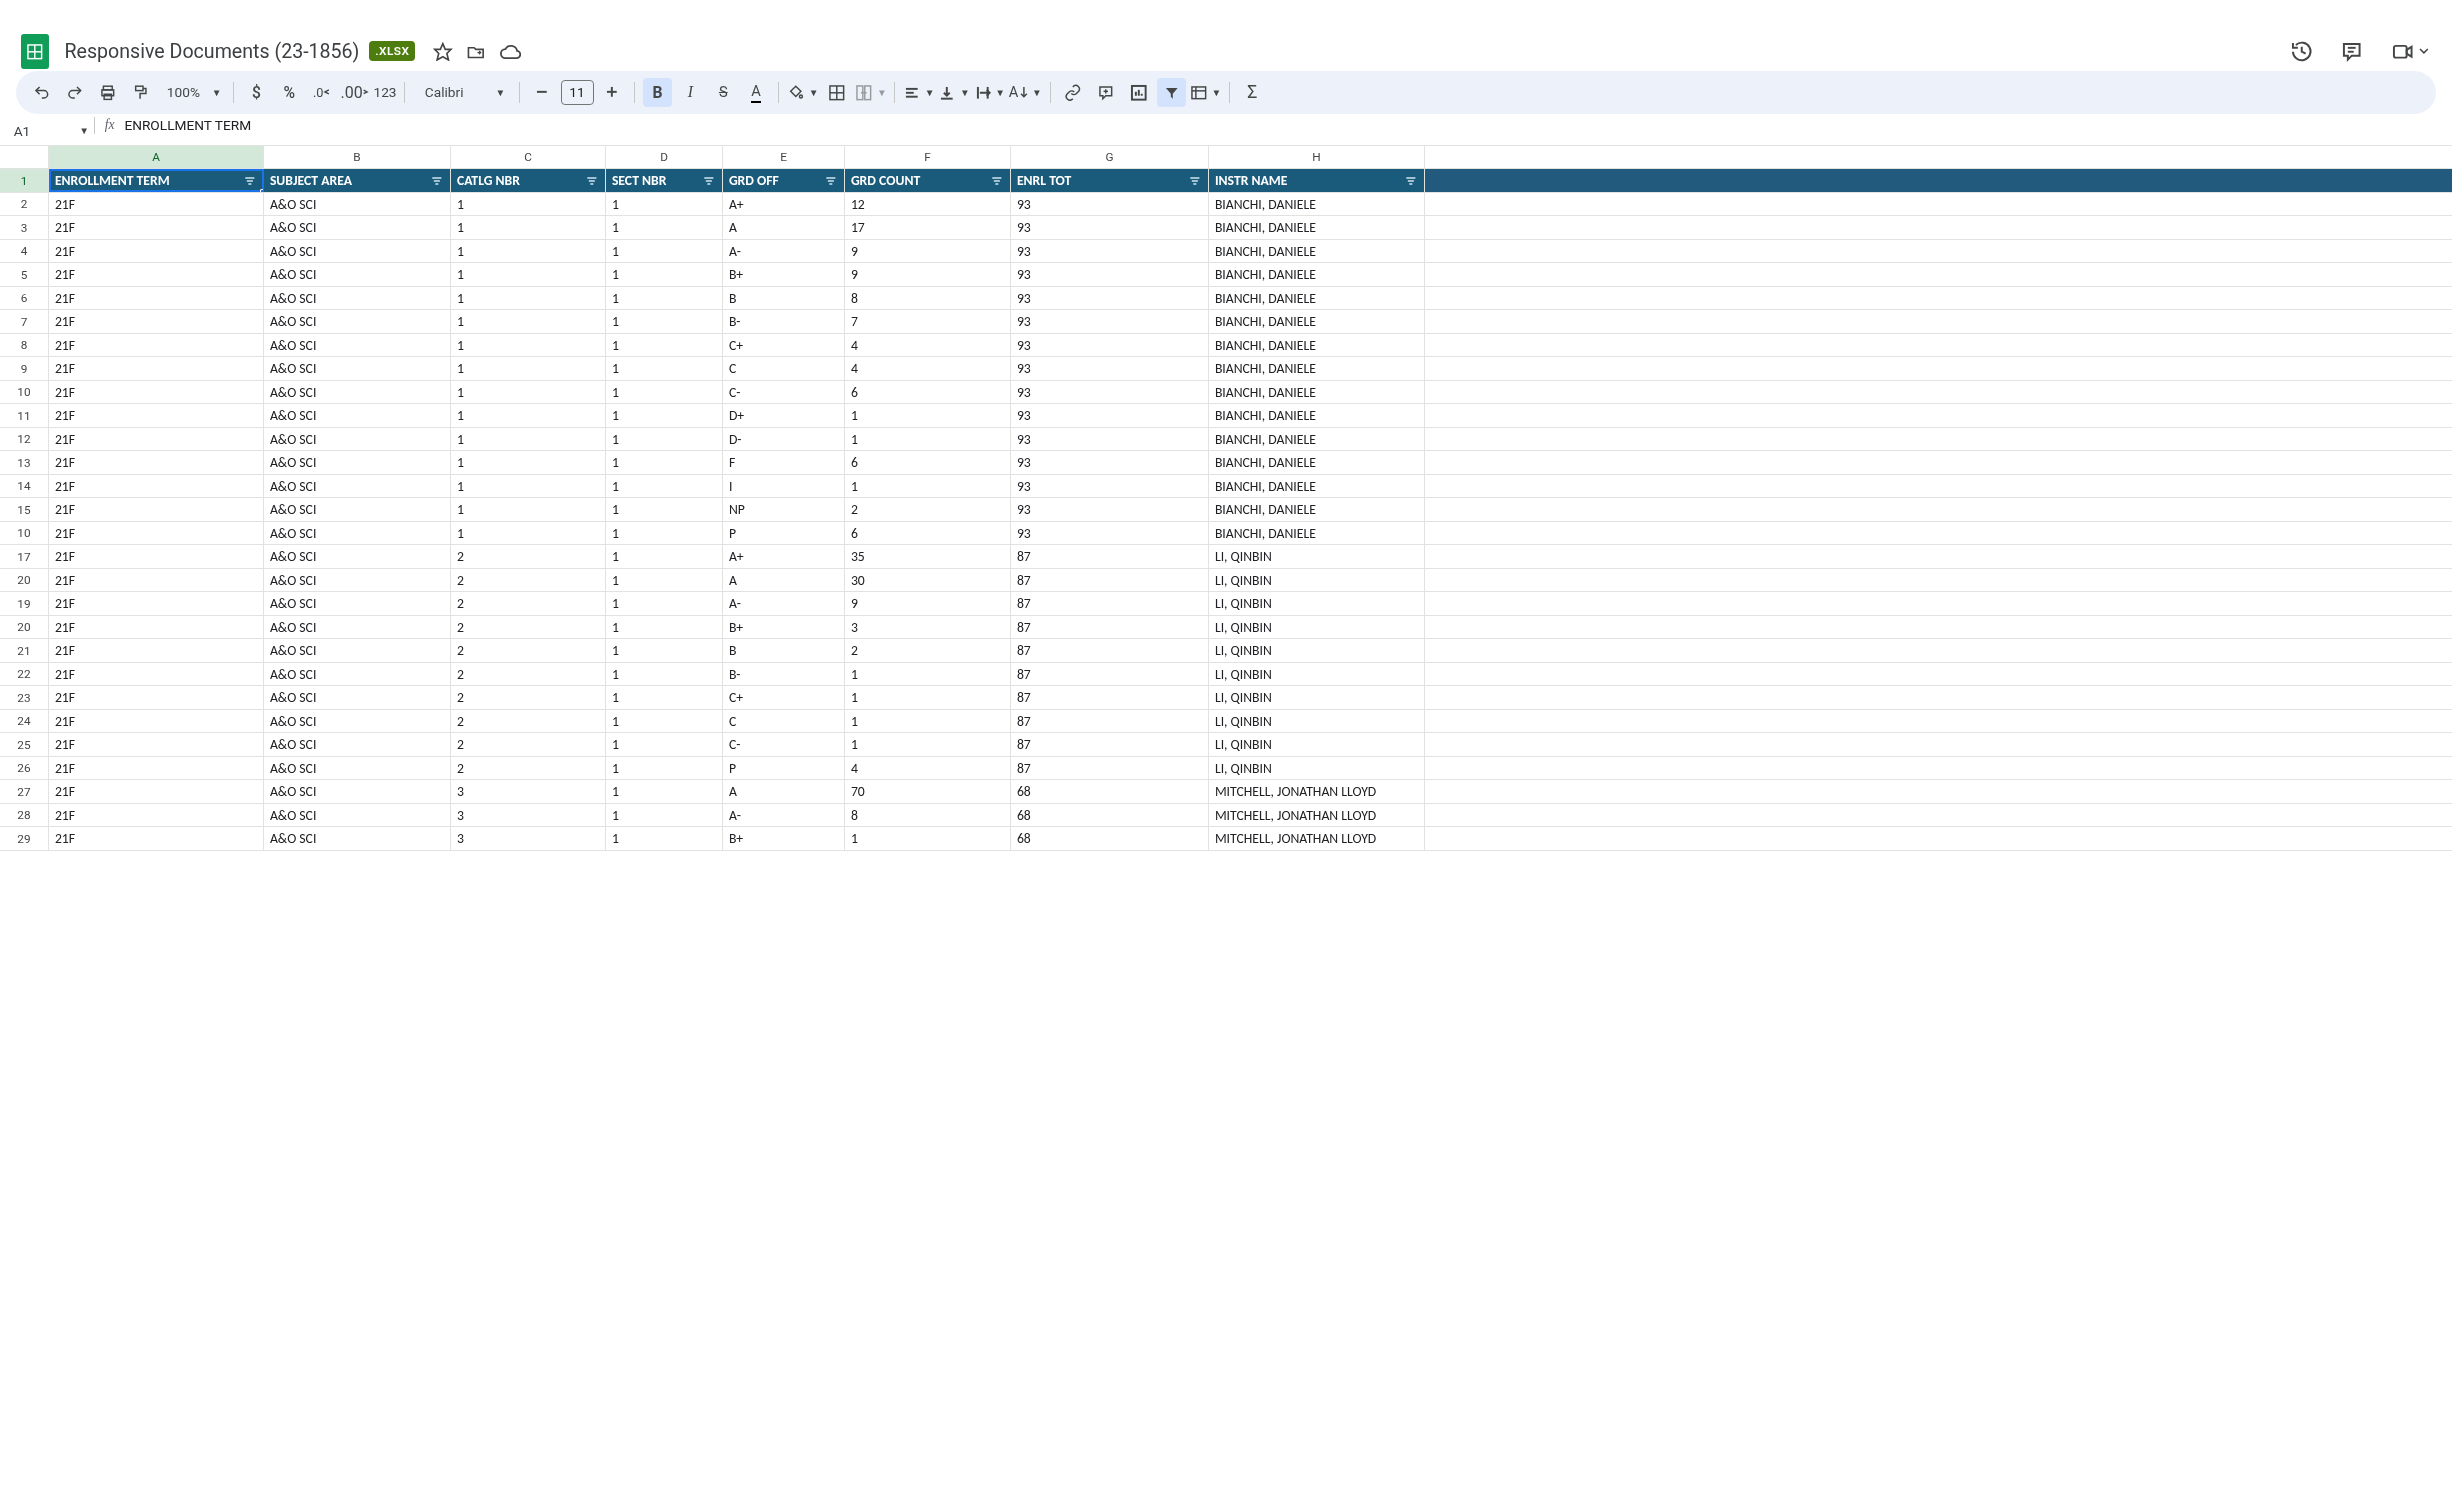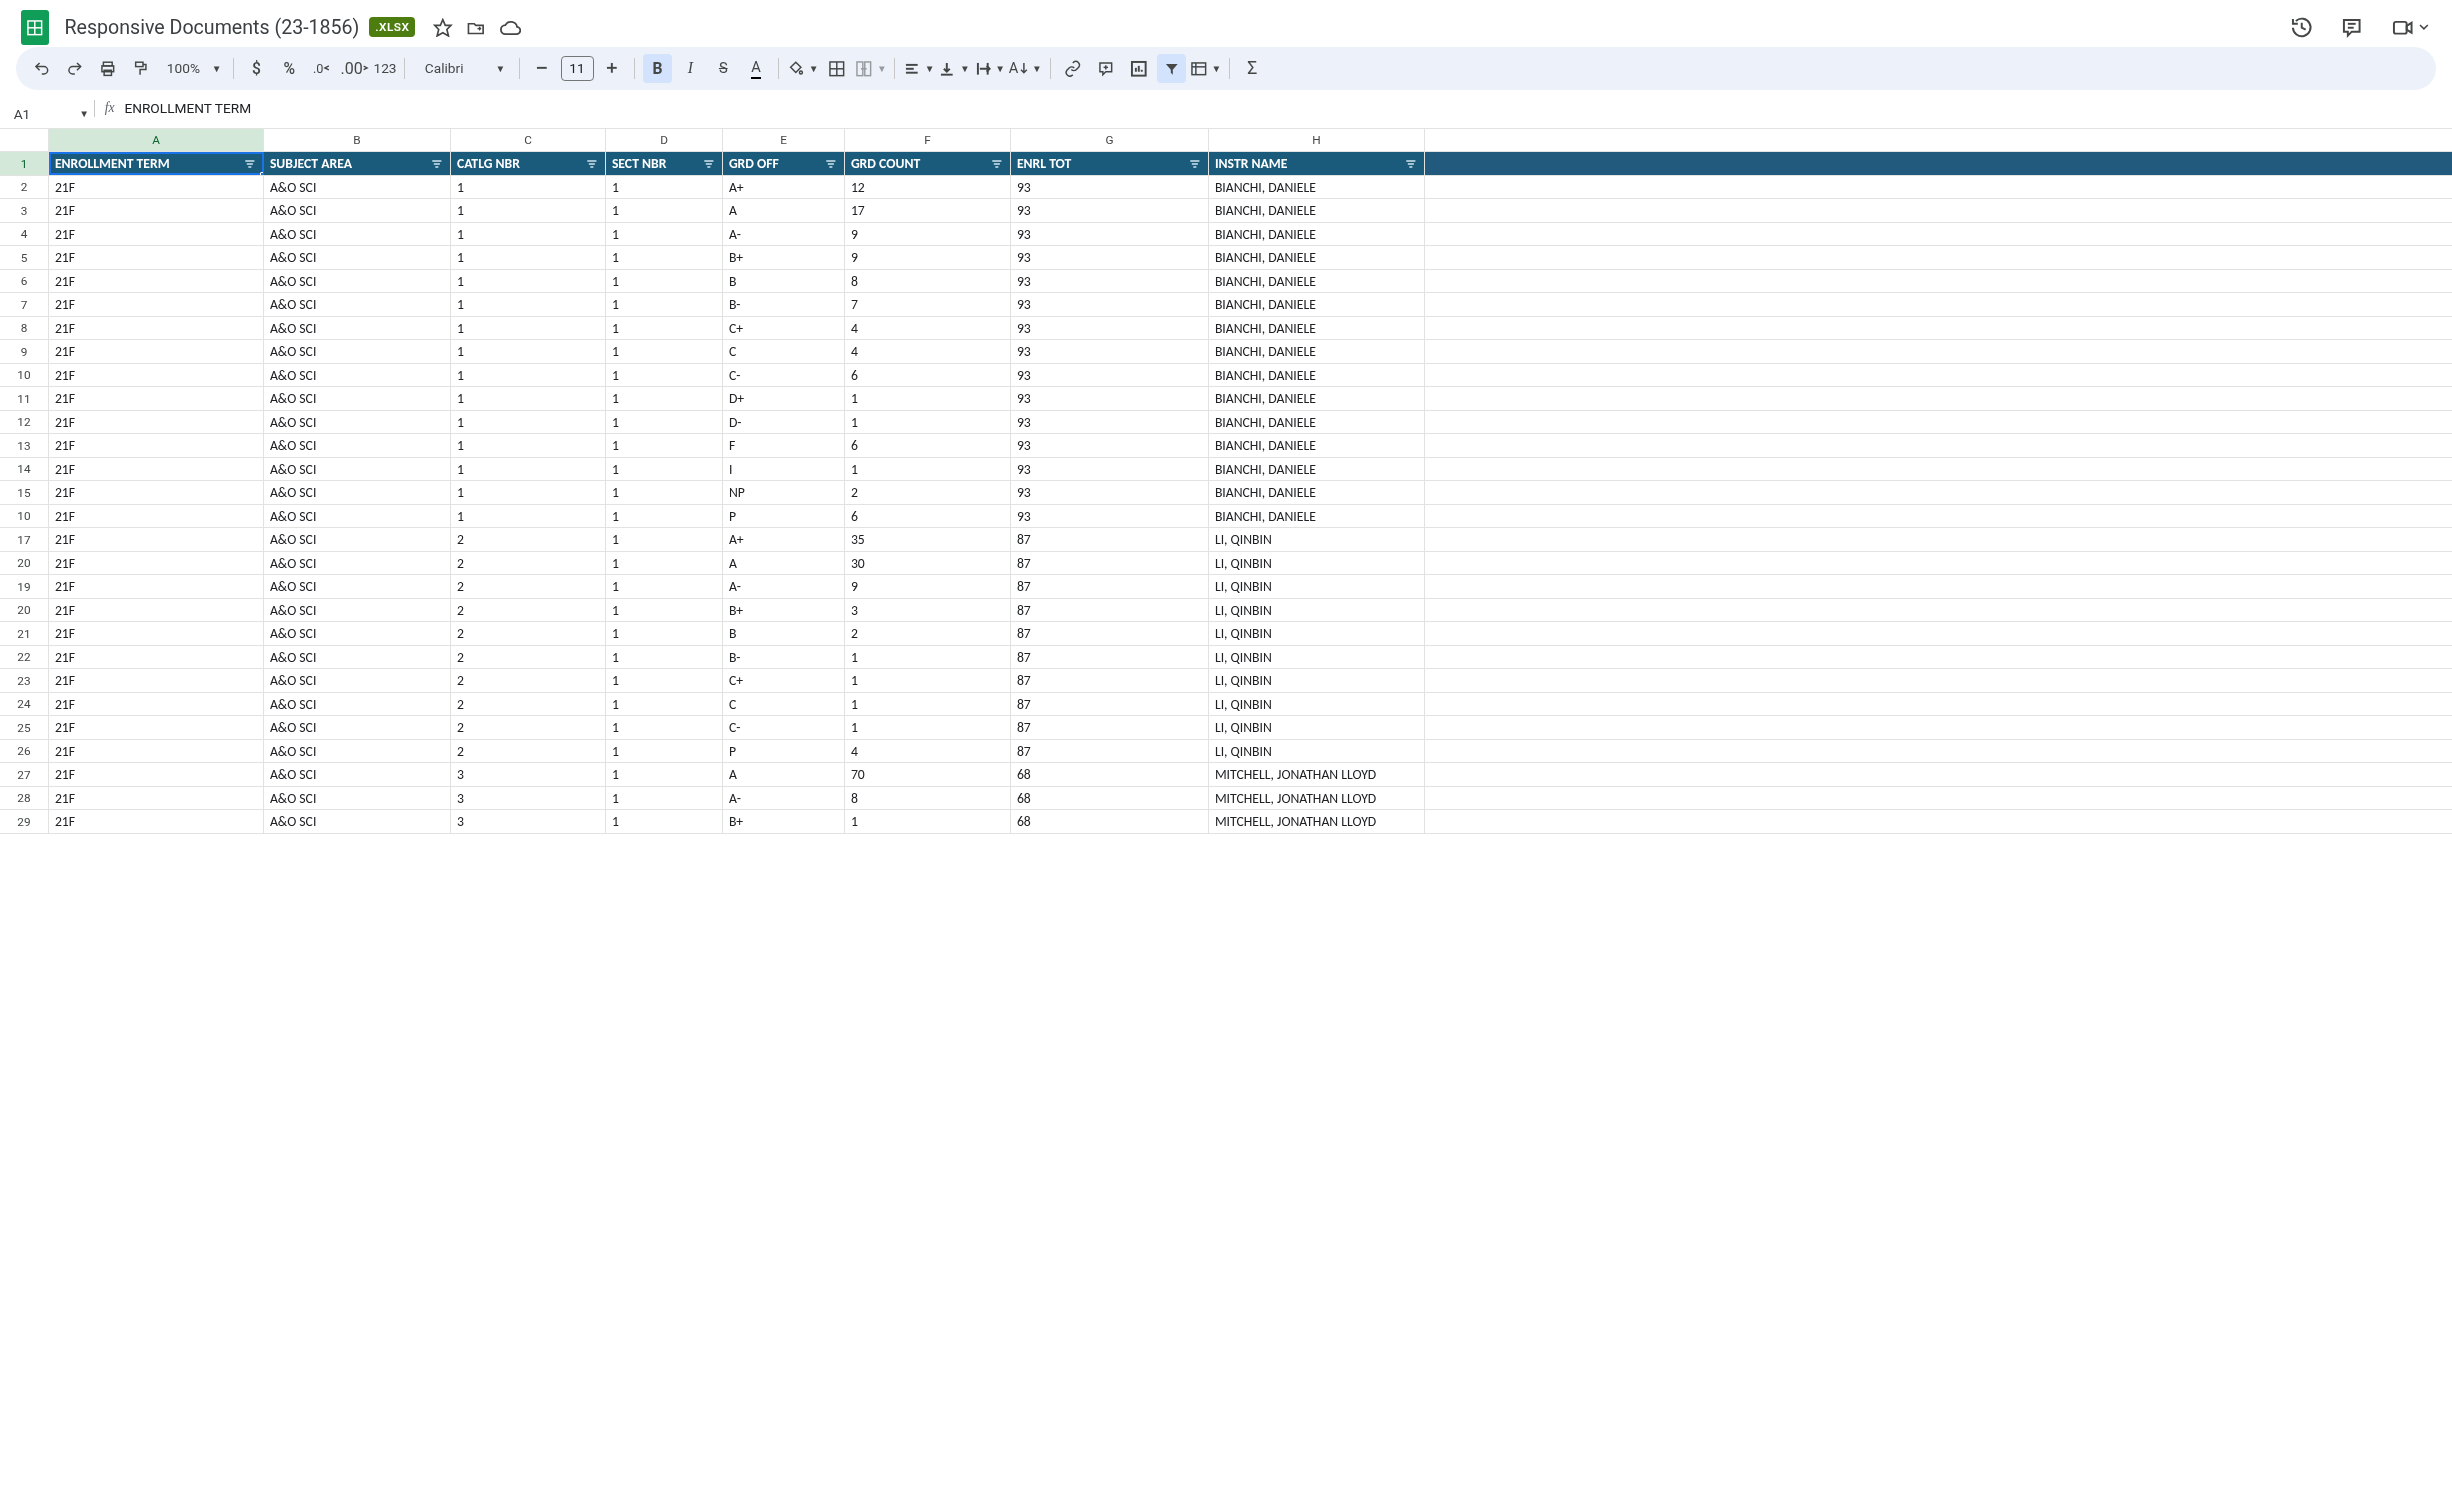--- a/index.html
+++ b/index.html
@@ -1,34 +1,34 @@
 <!DOCTYPE html>
 <html><head>
 <meta charset="utf-8">
 <style>
   * { box-sizing: border-box; margin: 0; padding: 0; }
   body { font-family: "Google Sans", Roboto, Arial, sans-serif; background: #fff; color: #202124; overflow: hidden; }
   
   
-  .header { padding: 7.8px 15.7px 0 15.7px; }
+  .header { padding: 7.8px 15.7px 0 15.7px; margin-top: 24px; }
   .title-row { display: flex; align-items: center; gap: 9.8px; }
   .logo { width: 39px; height: 39px; display: flex; align-items: center; justify-content: center; }
   .logo-inner { width: 27.4px; height: 35px; background: #0f9d58; border-radius: 2.9px; position: relative; display:flex; align-items:center; justify-content:center; }
   .doc-title { font-size: 19.6px; color: #3c4043; }
   .xlsx-badge { background: #4d7c0f; color: #fff; font-size: 11.8px; font-weight: 600; padding: 2.9px 5.9px; border-radius: 3.9px; letter-spacing: 0.5px;}
   .title-icons { display: flex; gap: 13.7px; margin-left: 7.8px; color: #444746; align-items:center;}
   .spacer { flex: 1; }
   .right-icons { display:flex; gap: 27.4px; align-items:center; color:#444746; padding-right:7.8px;}
   
   
   .menubar { display: flex; gap: 2px; padding: 5.9px 0 7.8px 57px; font-size: 14.7px; color: #202124; }
   .menubar span { padding: 3.9px 9.8px; border-radius: 3.9px; cursor: pointer; }
   
   
-  .toolbar-wrap { padding: 0 15.7px 0 15.7px; margin-bottom:10px;}
+  .toolbar-wrap { padding: 0 15.7px 0 15.7px; margin-bottom:3px;}
   .toolbar { background: #edf2fa; border-radius: 23.5px; padding: 5.9px 11.8px; display: flex; align-items: center; gap: 3.9px; height: 43px; }
   .tbtn { width: 29px; height: 29px; display: flex; align-items: center; justify-content: center; color: #444746; border-radius: 3.9px; cursor: pointer; font-size:15.7px;}
   .tbtn.active { background: #d3e3fd; }
   .tsep { width: 1px; height: 21.6px; background: #c7c7c7; margin: 0 3.9px; }
   .zoom { font-size: 13.7px; color: #444746; padding: 0 3.9px; }
   .dropdown-arrow { font-size: 9.8px; color: #444746; margin-left:2px;}
   .font-name { font-size: 13.7px; color: #444746; min-width: 69px; padding-left:5.9px;}
   .font-size-box { border: 1px solid #747775; border-radius: 3.9px; width: 33px; height: 25.5px; display: flex; align-items: center; justify-content: center; font-size: 13.7px; }
   
   

